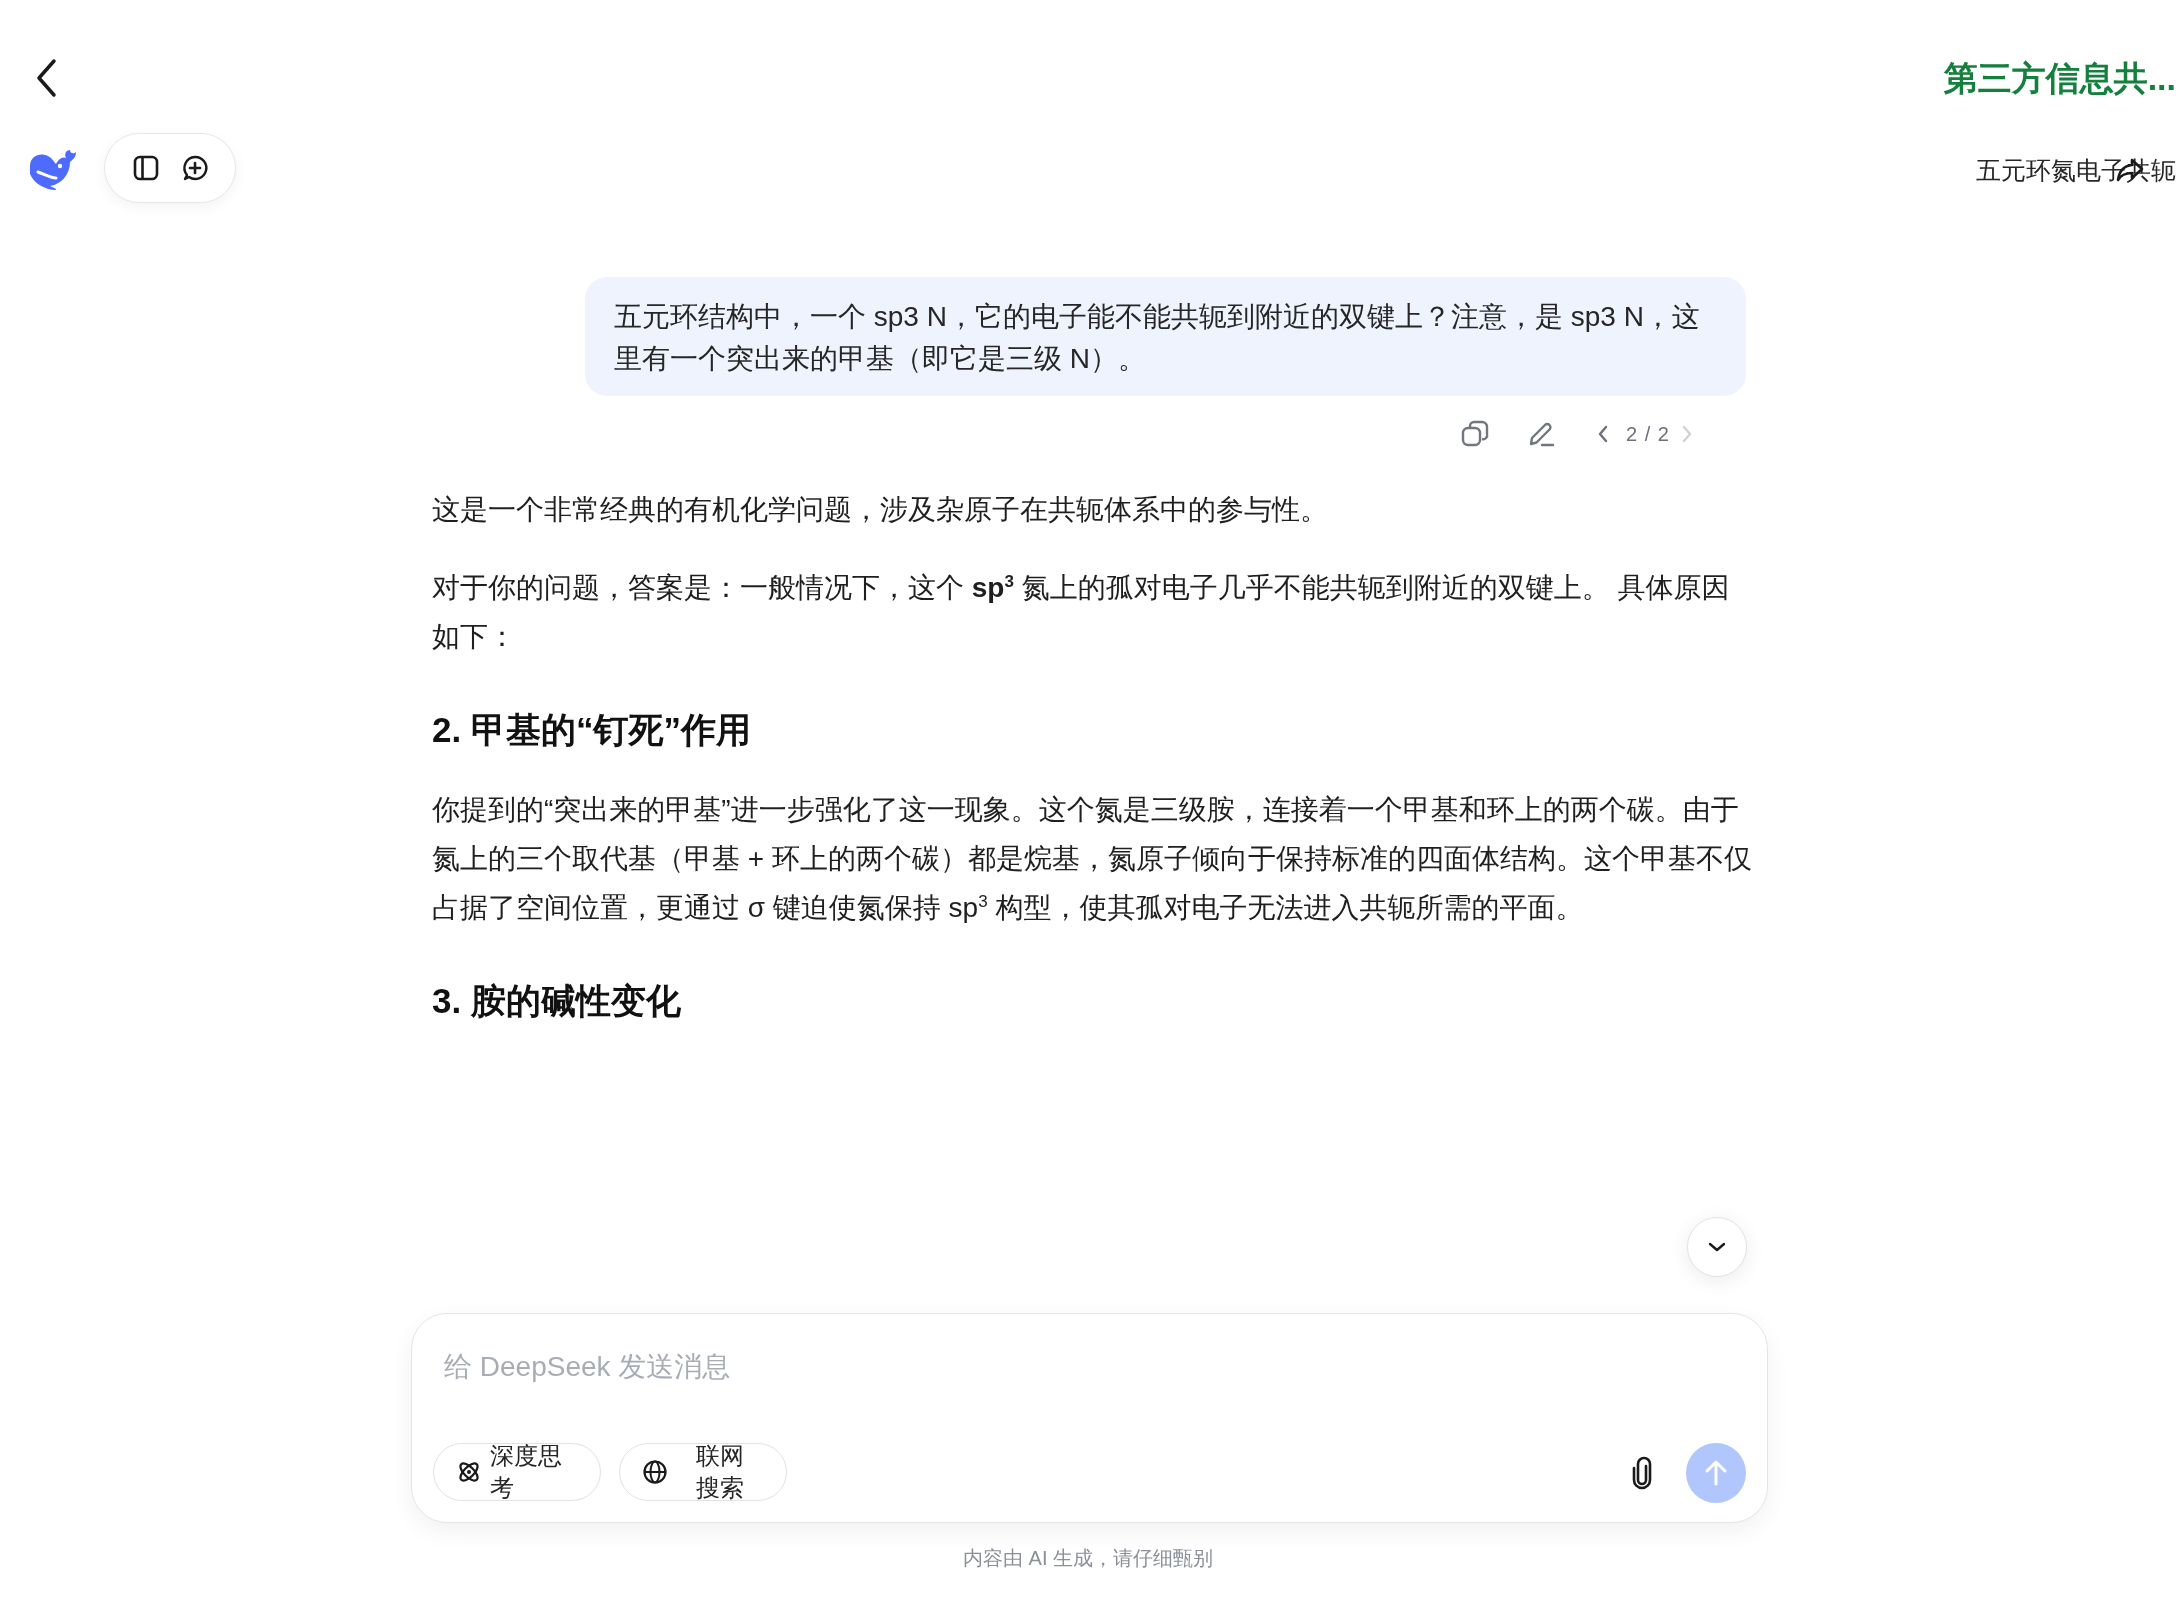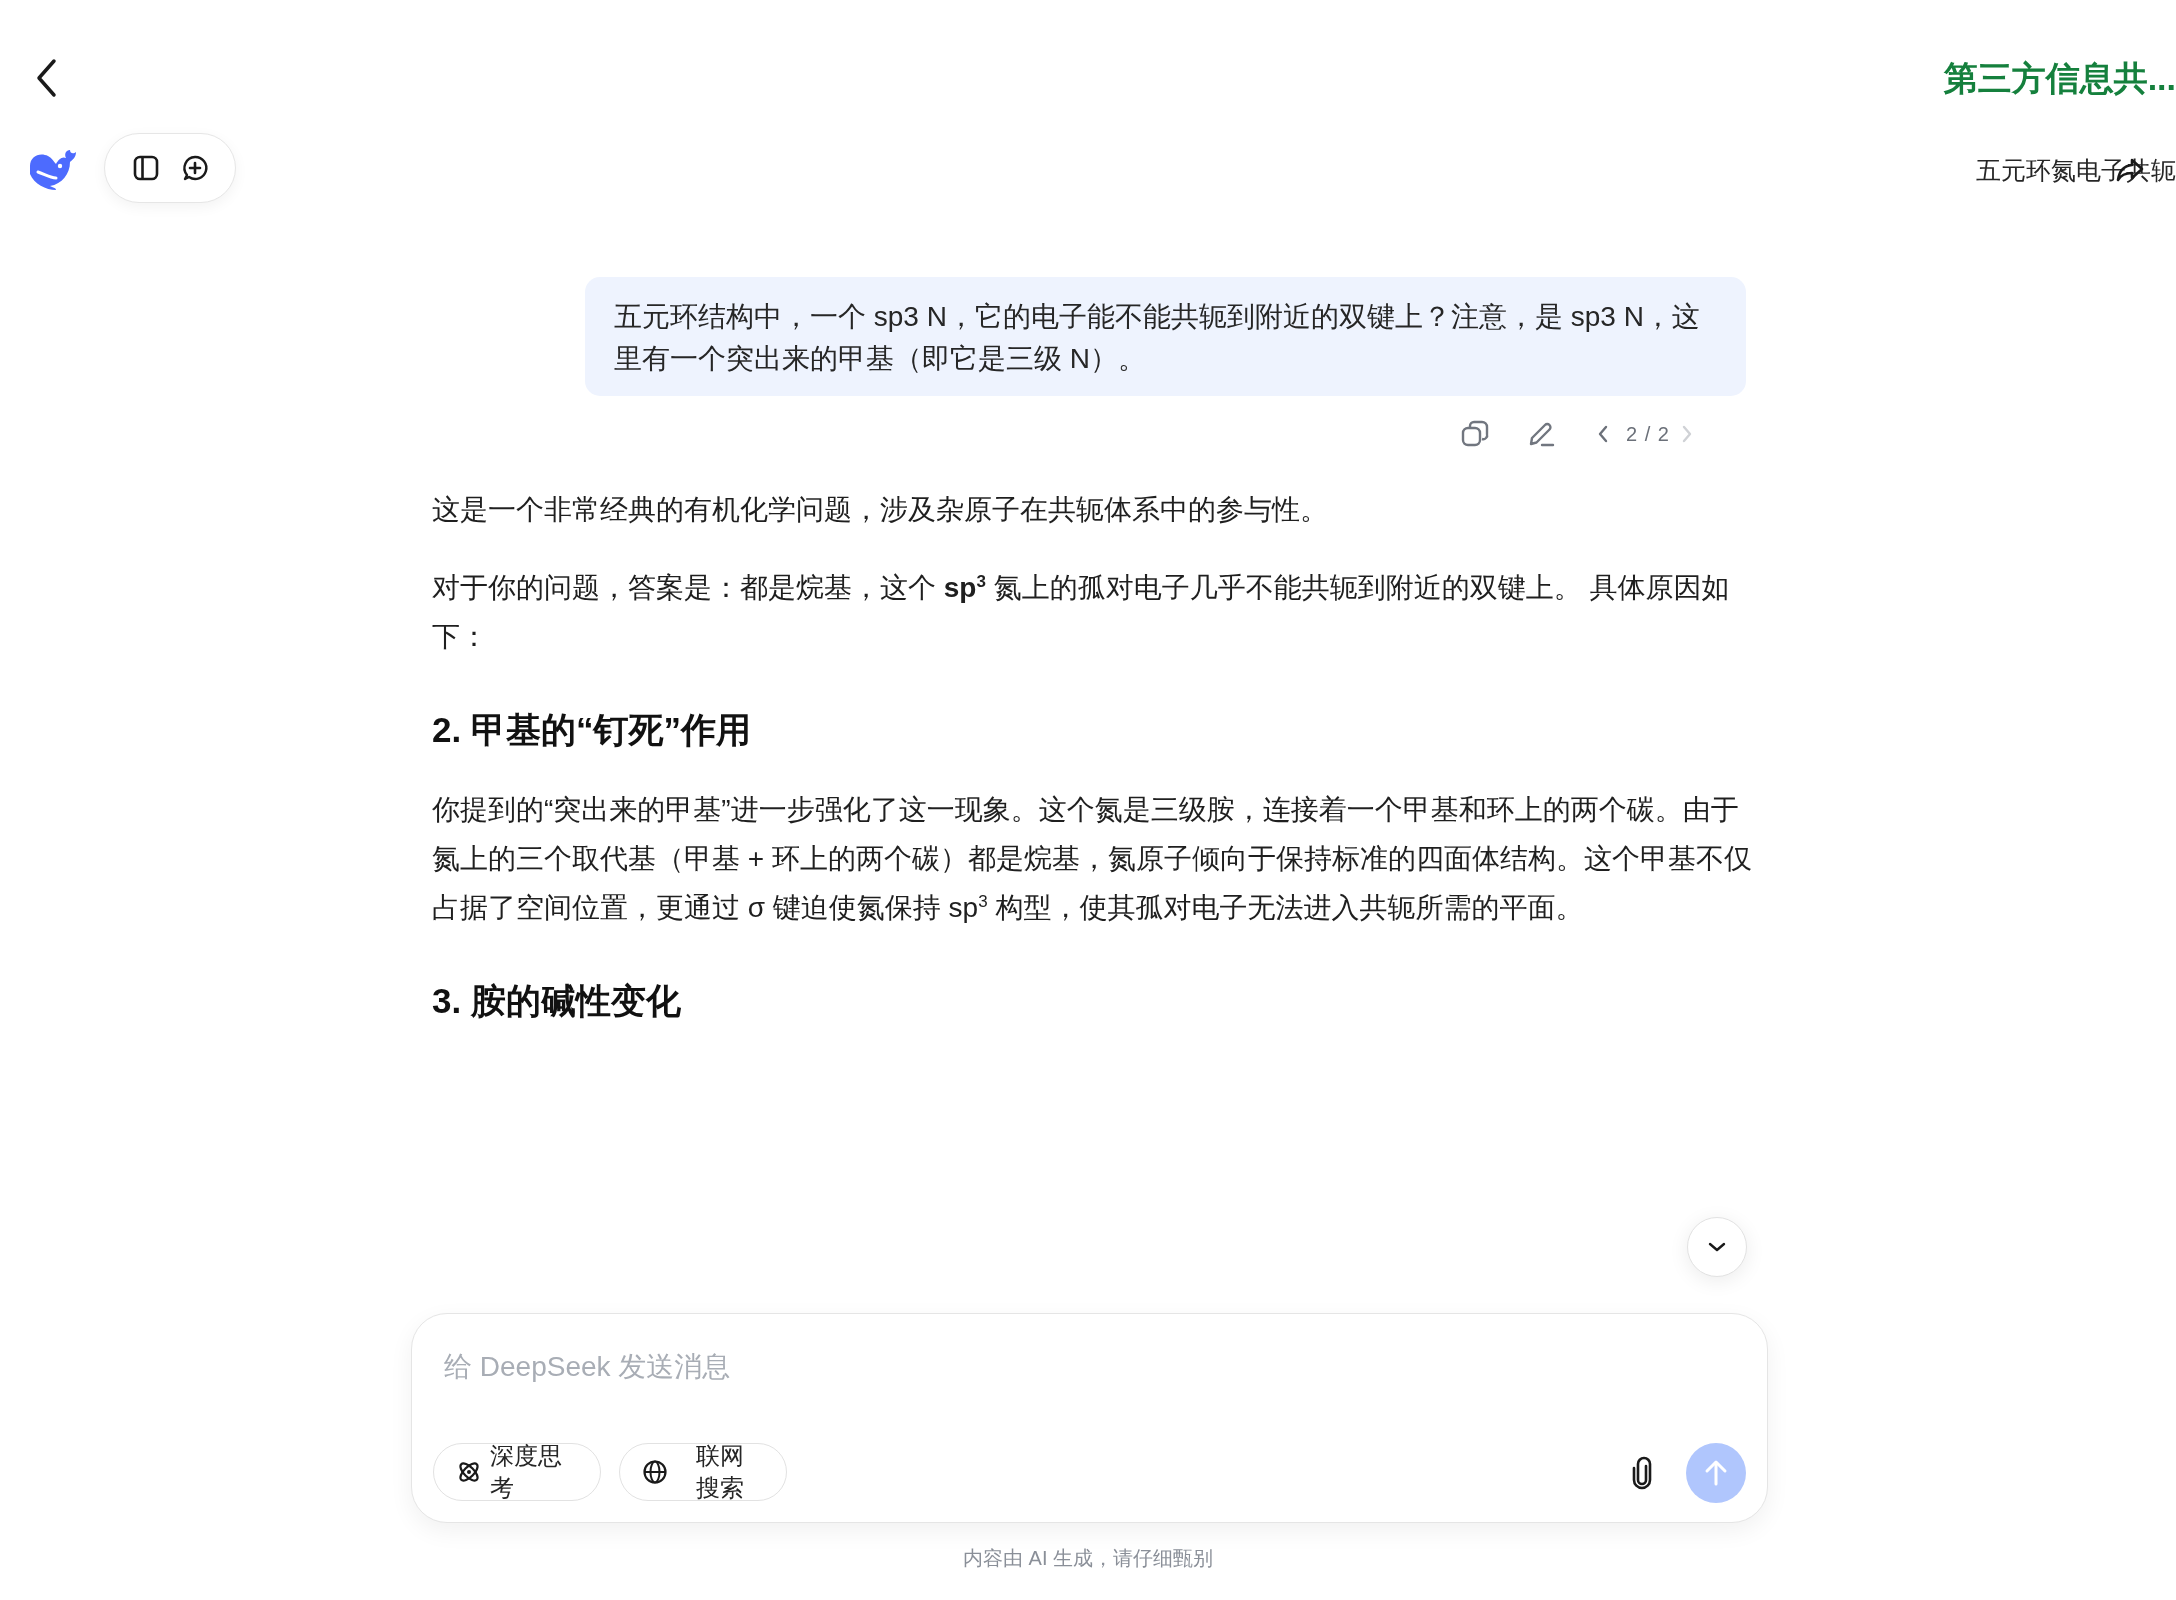--- a/index.html
+++ b/index.html
@@ -7,21 +7,21 @@
   body { font-family: "Liberation Sans", "DejaVu Sans", sans-serif; color: #1f1f1f; position: relative; }
 
   .back-btn { position: absolute; left: 26px; top: 52px; width: 40px; height: 52px; display: flex; align-items: center; justify-content: center; cursor: pointer; }
   .page-title { position: absolute; left: 0; right: 0; top: 56px; text-align: right; font-size: 34px; font-weight: 700; color: #15803d; }
   .logo { position: absolute; left: 26px; top: 146px; width: 52px; height: 44px; }
   .tool-pill { position: absolute; left: 104px; top: 133px; width: 132px; height: 70px; border: 1px solid #e6e6e6; border-radius: 35px; background: #fff; box-shadow: 0 4px 14px rgba(0,0,0,0.05); display: flex; align-items: center; justify-content: space-around; padding: 0 16px; }
   .tool-pill .ico { width: 32px; height: 32px; display: flex; align-items: center; justify-content: center; cursor: pointer; }
   .conv-title { position: absolute; left: 0; right: 0; top: 154px; text-align: right; font-size: 25px; color: #262626; }
   .share-btn { position: absolute; left: 2112px; top: 152px; width: 36px; height: 36px; display: flex; align-items: center; justify-content: center; cursor: pointer; }
 
-  .user-bubble { position: absolute; left: 585px; top: 277px; width: 1161px; height: 119px; background: #eef3fe; border-radius: 15px; padding: 19px 29px; font-size: 28px; line-height: 42px; color: #262626; }
+  .user-bubble { position: absolute; left: 585px; top: 277px; width: 1161px; height: 119px; background: #eef3fe; border-radius: 22px; padding: 19px 29px; font-size: 28px; line-height: 42px; color: #262626; }
 
   .msg-actions { position: absolute; top: 414px; left: 1456px; height: 40px; display: flex; align-items: center; color: #71767f; }
   .msg-actions .ico { width: 38px; height: 38px; display: flex; align-items: center; justify-content: center; cursor: pointer; }
   .msg-actions .copy { margin-right: 28px; }
   .msg-actions .edit { margin-right: 32px; }
   .pager-text { font-size: 20px; color: #6b7079; margin: 0 6px 0 12px; letter-spacing: 1px; }
 
   .answer { position: absolute; left: 432px; top: 485px; width: 1320px; font-size: 28px; line-height: 49px; color: #1f1f1f; }
   .answer p { margin-bottom: 29px; }
   .answer h3 { font-size: 35px; font-weight: 700; line-height: 50px; margin-top: 44px; margin-bottom: 30px; color: #111; }
@@ -111,21 +111,21 @@
   <div class="ico" style="width:22px;">
     <svg width="14" height="22" viewBox="0 0 14 22">
         <path d="M4 4 L10 11 L4 18" fill="none" stroke="#d0d2d6" stroke-width="2.4" stroke-linecap="round" stroke-linejoin="round"></path>
       </svg>
   </div>
 </div>
 
 <div class="answer-clip">
   <div class="answer">
     <p>这是一个非常经典的有机化学问题，涉及杂原子在共轭体系中的参与性。</p>
-    <p><span>对于你的问题，答案是：都是烷基，这个 </span><b><span>sp</span><sup>3</sup></b><span> 氮上的孤对电子几乎不能共轭到附近的双键上。 具体原因如下：</span></p>
+    <p><span>对于你的问题，答案是：一般情况下，这个 </span><b><span>sp</span><sup>3</sup></b><span> 氮上的孤对电子几乎不能共轭到附近的双键上。 具体原因如下：</span></p>
 
 
     <h3>2. 甲基的“钉死”作用</h3>
     <p><span>你提到的“突出来的甲基”进一步强化了这一现象。这个氮是三级胺，连接着一个甲基和环上的两个碳。由于氮上的三个取代基（甲基 + 环上的两个碳）都是烷基，氮原子倾向于保持标准的四面体结构。这个甲基不仅占据了空间位置，更通过 σ 键迫使氮保持 sp</span><sup>3</sup><span> 构型，使其孤对电子无法进入共轭所需的平面。</span></p>
 
     <h3>3. 胺的碱性变化</h3>
   </div>
 </div>
 
 <div class="scroll-down">

